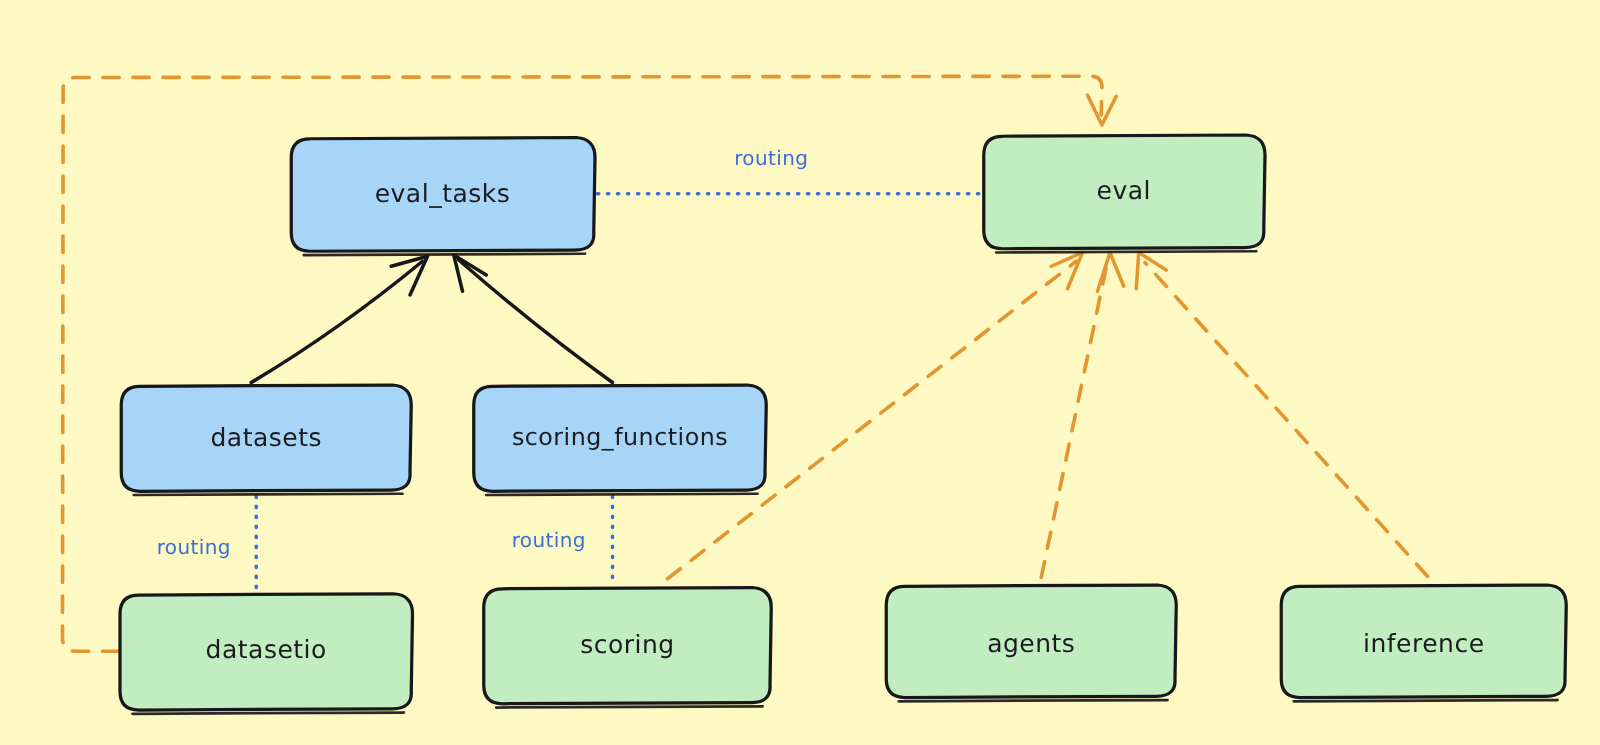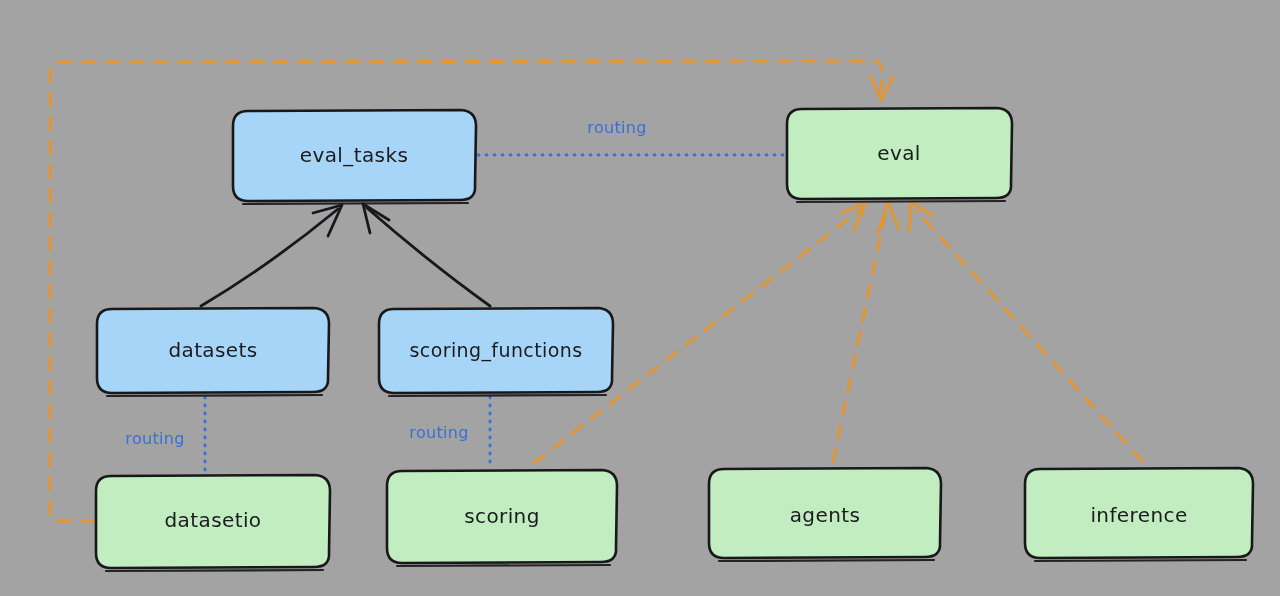--- a/index.html
+++ b/index.html
@@ -10,21 +10,21 @@
   body {
     width: 1280px;
     height: 596px;
     overflow: hidden;
     font-family: "DejaVu Sans", sans-serif;
   }
   #diagram-root {
     position: relative;
     width: 1280px;
     height: 596px;
-    background: #a3a3a3;
+    background: #fef9c3;
   }
   svg#diagram-svg {
     display: block;
     width: 1280px;
     height: 596px;
   }
   .node-label {
     font-family: "DejaVu Sans", sans-serif;
     font-size: 20px;
     fill: #1b1b1f;

